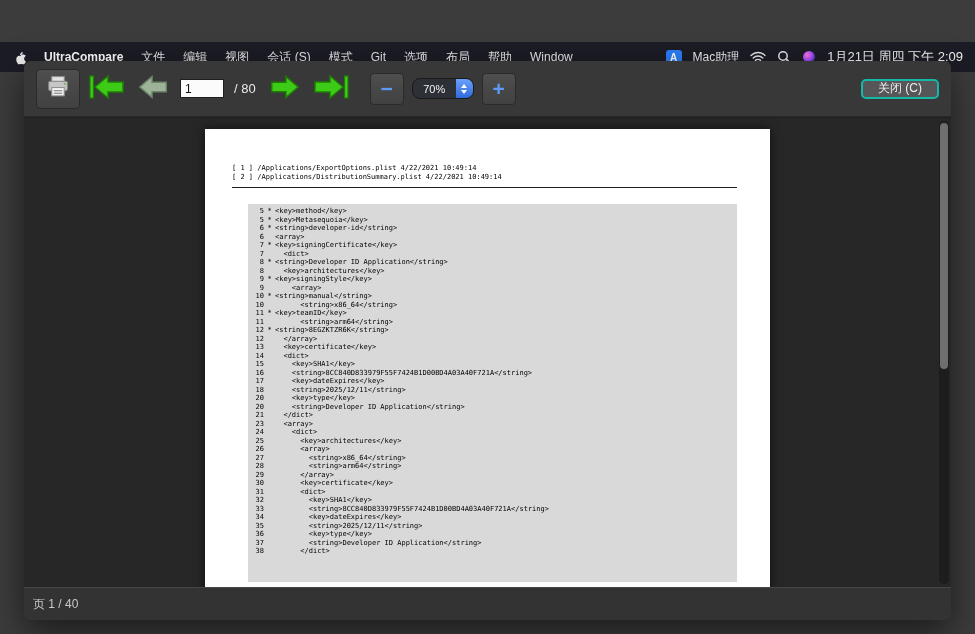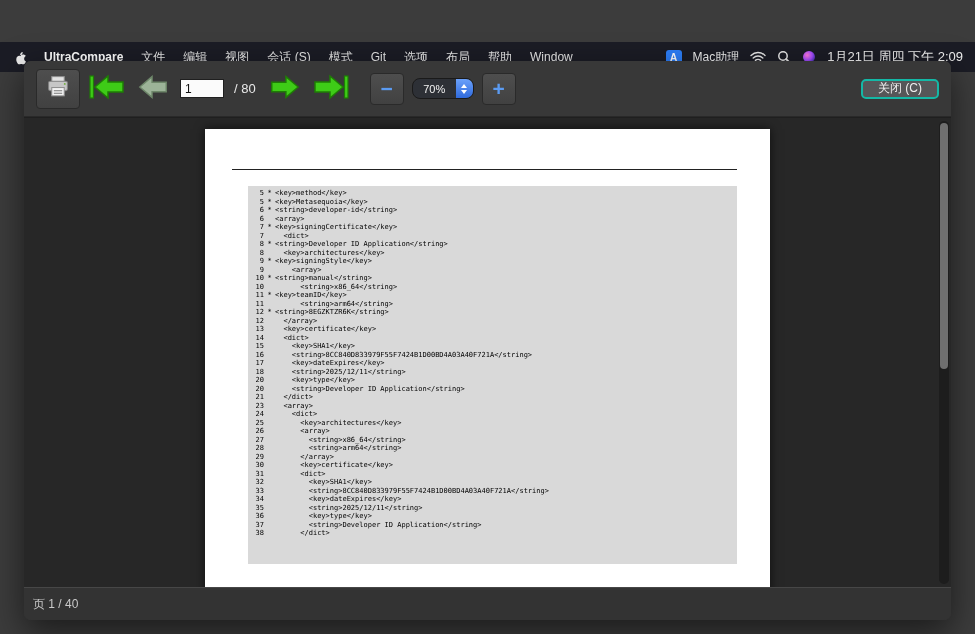--- a/index.html
+++ b/index.html
@@ -284,20 +284,24 @@
     </div>
 
     <div class="tb-btn zoom-btn">+</div>
 
     <div class="close-btn">关闭 (C)</div>
   </div>
 
   <div class="preview">
     <div class="page">
       <div class="page-inner">
+        <div>
+            <div class="doc-header-line">[ 1 ] /Applications/ExportOptions.plist 4/22/2021 10:49:14</div>
+            <div class="doc-header-line">[ 2 ] /Applications/DistributionSummary.plist 4/22/2021 10:49:14</div>
+          </div>
         <div class="doc-rule"></div>
         <div class="code-block">
             <div class="code-line"><span class="ln">5</span><span class="mk">*</span><span class="tx">&lt;key&gt;method&lt;/key&gt;</span></div>
             <div class="code-line"><span class="ln">5</span><span class="mk">*</span><span class="tx">&lt;key&gt;Metasequoia&lt;/key&gt;</span></div>
             <div class="code-line"><span class="ln">6</span><span class="mk">*</span><span class="tx">&lt;string&gt;developer-id&lt;/string&gt;</span></div>
             <div class="code-line"><span class="ln">6</span><span class="mk"></span><span class="tx">&lt;array&gt;</span></div>
             <div class="code-line"><span class="ln">7</span><span class="mk">*</span><span class="tx">&lt;key&gt;signingCertificate&lt;/key&gt;</span></div>
             <div class="code-line"><span class="ln">7</span><span class="mk"></span><span class="tx">  &lt;dict&gt;</span></div>
             <div class="code-line"><span class="ln">8</span><span class="mk">*</span><span class="tx">&lt;string&gt;Developer ID Application&lt;/string&gt;</span></div>
             <div class="code-line"><span class="ln">8</span><span class="mk"></span><span class="tx">  &lt;key&gt;architectures&lt;/key&gt;</span></div>

